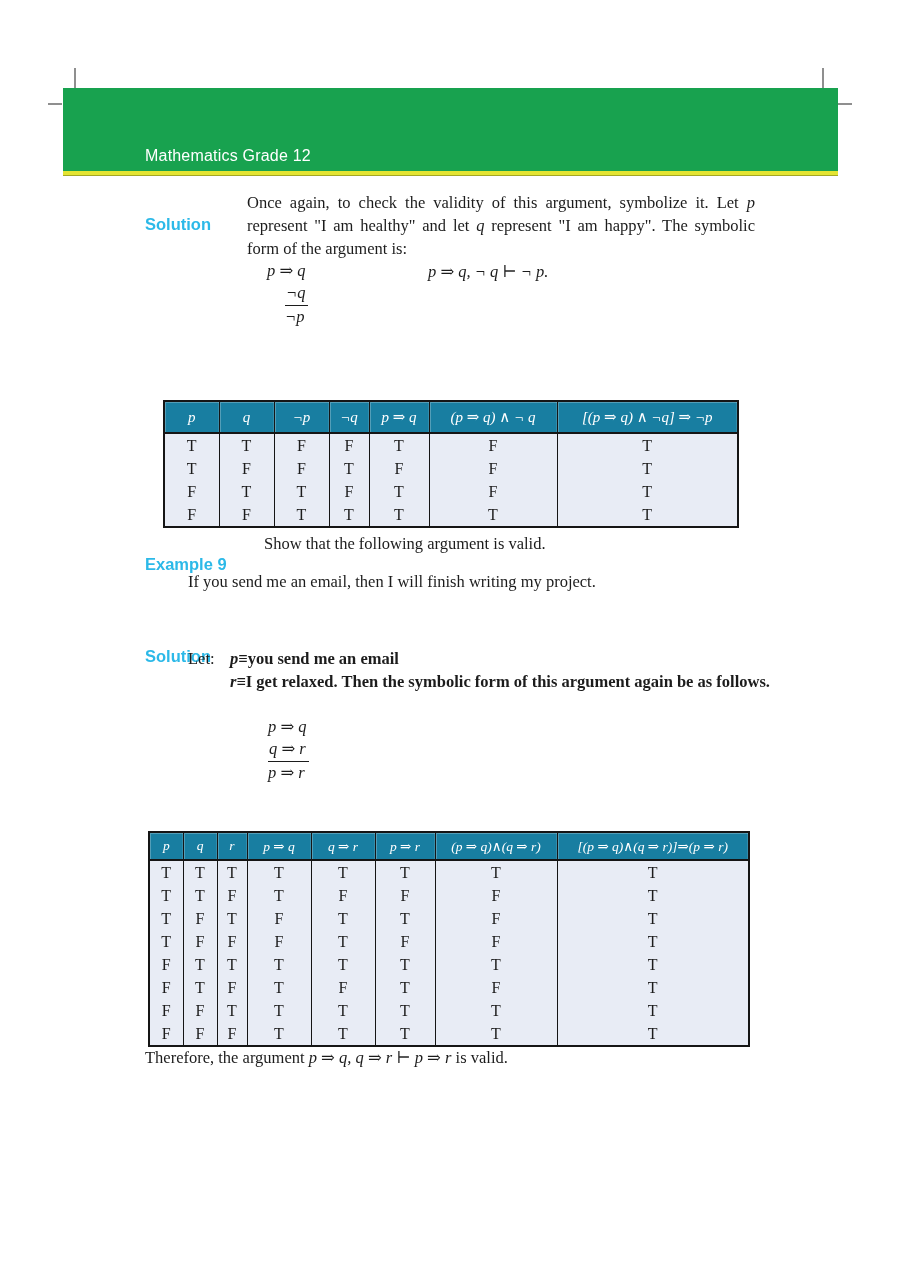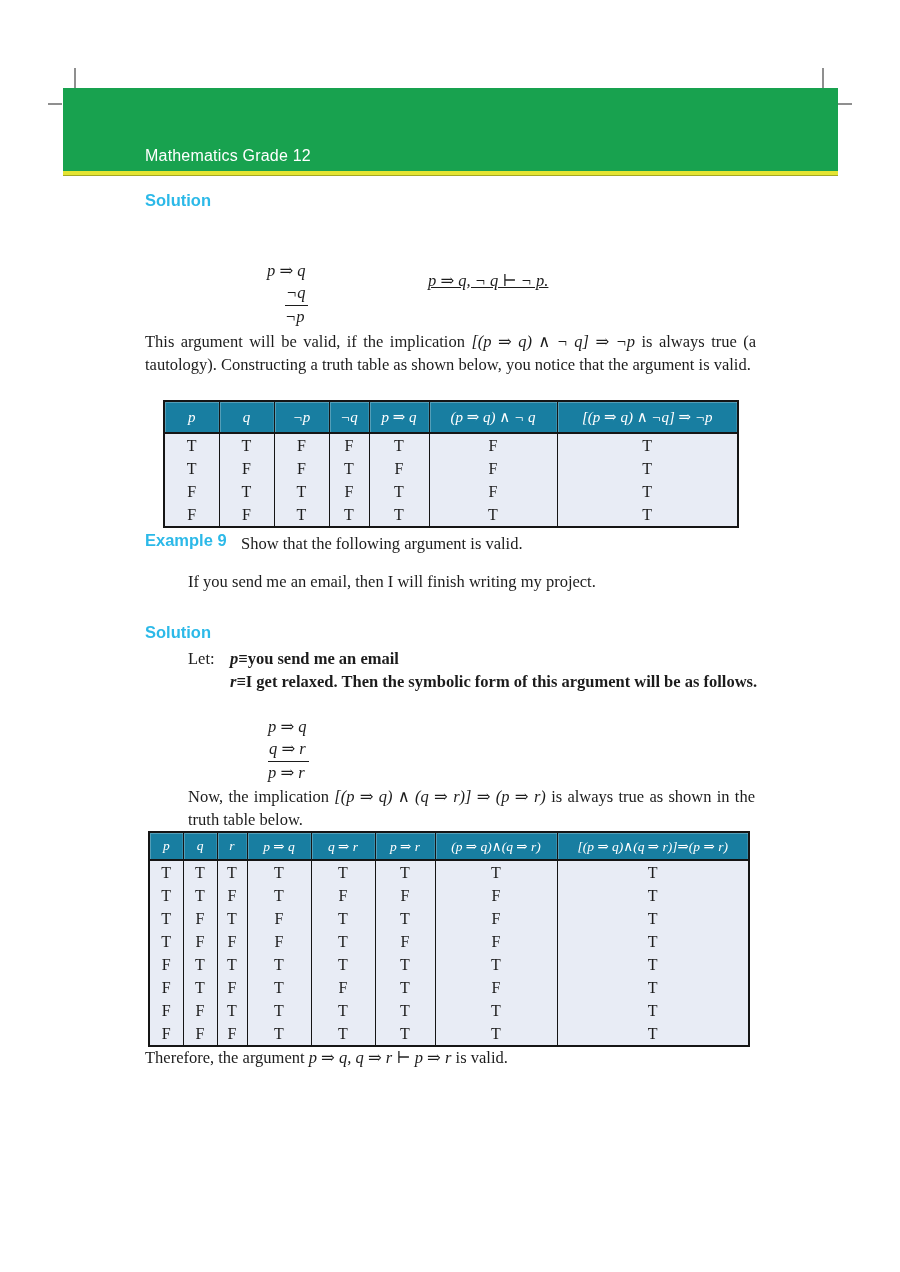--- a/index.html
+++ b/index.html
@@ -18,21 +18,21 @@
   .banner-title {
     position:absolute; left:82px; bottom:6px; color:#ffffff;
     font-family:"Liberation Sans","DejaVu Sans",sans-serif; font-size:16px; letter-spacing:0.2px;
   }
   .yellow-rule { position:absolute; left:63px; top:171px; width:775px; height:4px;
     background:#e4e432; border-bottom:1px solid #a3a824; }
 
   
   .heading {
     font-family:"Liberation Sans","DejaVu Sans",sans-serif;
-    font-weight:bold; font-size:16.5px; color:#2cb9e8;
+    font-weight:bold; font-size:16.5px; color:#2cb9e8;margin-top:24px;
   }
 
   
   .para { font-size:16.5px; line-height:23px; text-align:justify; }
   .line { font-size:16.5px; line-height:23px; }
   .m { font-style:italic; }
 
   
   .form { font-size:16.5px; line-height:22px; }
   .underlined { border-bottom:1.5px solid #1c1c1c; display:inline-block; padding:0 3px 1px 1px; }
@@ -75,29 +75,29 @@
   <div class="crop" style="left:74px; top:1184px; width:2px; height:20px;"></div>
   <div class="crop" style="left:836px; top:1166px; width:14px; height:2px;"></div>
   <div class="crop" style="left:822px; top:1184px; width:2px; height:20px;"></div>
 
   <div class="banner">
     <div class="banner-title">Mathematics Grade 12</div>
   </div>
   <div class="yellow-rule"></div>
 
   <div class="abs heading" style="left:145px; top:191px;">Solution</div>
+  <div class="abs para" style="left:247px; top:191px; width:508px;"><span>Once again, to check the validity of this argument, symbolize it. Let </span><span class="m">p</span><span> represent "I am healthy" and let </span><span class="m">q</span><span> represent "I am happy". The symbolic form of the argument is:</span></div>
 
   <div class="abs form" style="left:267px; top:260px;">
     <div class="m">p ⇒ q</div>
     <div class="frac-indent"><span class="m underlined">¬q</span></div>
     <div class="frac-indent"><span class="m">¬p</span></div>
   </div>
-  <div class="abs form m" style="left:428px; top:270px;text-decoration:underline;">p ⇒ q, ¬ q ⊢ ¬ p.</div>
-
-  <div class="abs para" style="left:145px; top:330px; width:611px;"><span>This argument will be valid, if the implication </span><span class="m">[(p ⇒ q) ∧ ¬ q] ⇒ ¬p</span><span> is always true (a tautology). Constructing a truth table as shown below, you notice that the argument is valid.</span></div>
+  <div class="abs form m" style="left:428px; top:261px;">p ⇒ q, ¬ q ⊢ ¬ p.</div>
+
 
   <table id="table1" class="abs truth" style="left:163px; top:400px; width:574px;">
     <colgroup>
       <col style="width:55px">
         <col style="width:55px">
         <col style="width:55px">
         <col style="width:40px">
       <col style="width:60px">
         <col style="width:128px">
         <col style="width:181px">
@@ -147,39 +147,38 @@
           <td>T</td>
           <td>T</td>
           <td>T</td>
           <td>T</td>
           <td>T</td>
         </tr>
       </tbody>
   </table>
 
   <div class="abs heading" style="left:145px; top:531px;">Example 9</div>
-  <div class="abs line" style="left:241px; top:532px;">Show that the following argument is valid.</div>
+  <div class="abs line" style="left:264px; top:532px;">Show that the following argument is valid.</div>
   <div class="abs" style="left:188px; top:570px;">
     <div class="line">If you send me an email, then I will finish writing my project.</div>
   </div>
 
   <div class="abs heading" style="left:145px; top:623px;">Solution</div>
   <div class="abs line" style="left:188px; top:647px;">Let:</div>
   <div class="abs" style="left:230px; top:647px;font-weight:bold;">
     <div class="line"><span class="m">p</span><span>≡you send me an email</span></div>
-    <div class="line"><span class="m">r</span><span>≡I get relaxed. Then the symbolic form of this argument will be as follows.</span></div>
+    <div class="line"><span class="m">r</span><span>≡I get relaxed. Then the symbolic form of this argument again be as follows.</span></div>
   </div>
 
   <div class="abs form" style="left:268px; top:716px;">
     <div class="m">p ⇒ q</div>
     <div><span class="m underlined">q ⇒ r</span></div>
     <div><span class="m">p ⇒ r</span></div>
   </div>
 
-  <div class="abs para" style="left:188px; top:785px; width:567px;"><span>Now, the implication </span><span class="m">[(p ⇒ q) ∧ (q ⇒ r)] ⇒ (p ⇒ r)</span><span> is always true as shown in the truth table below.</span></div>
 
   <table id="table2" class="abs truth" style="left:148px; top:831px; width:600px;">
     <colgroup>
       <col style="width:34px">
         <col style="width:34px">
         <col style="width:30px">
         <col style="width:64px">
       <col style="width:64px">
         <col style="width:60px">
         <col style="width:122px">

